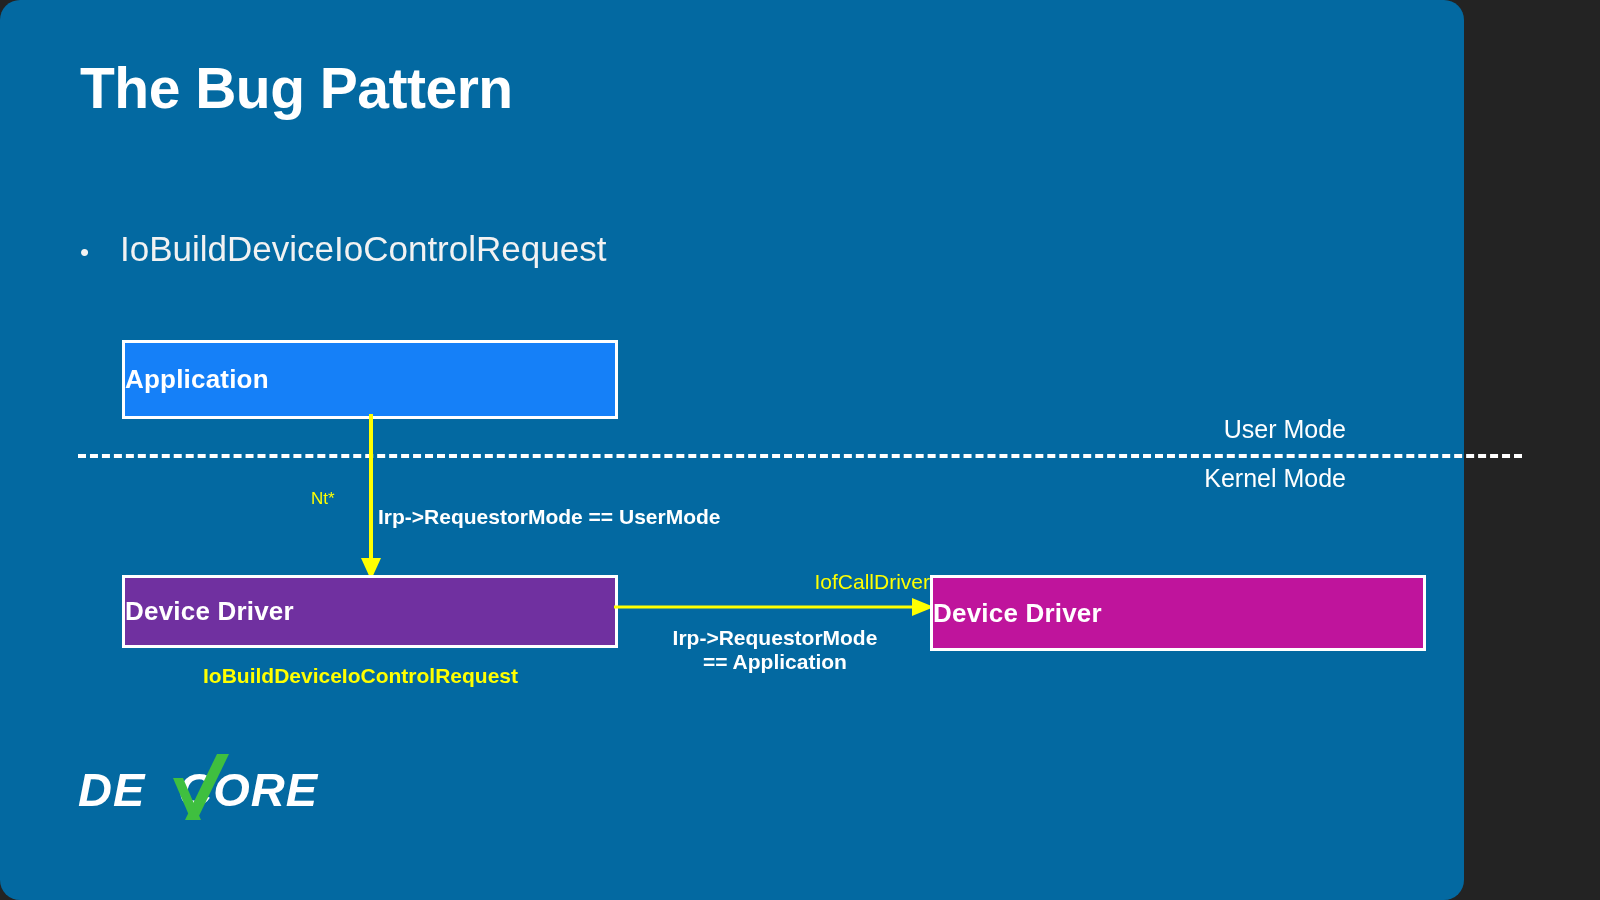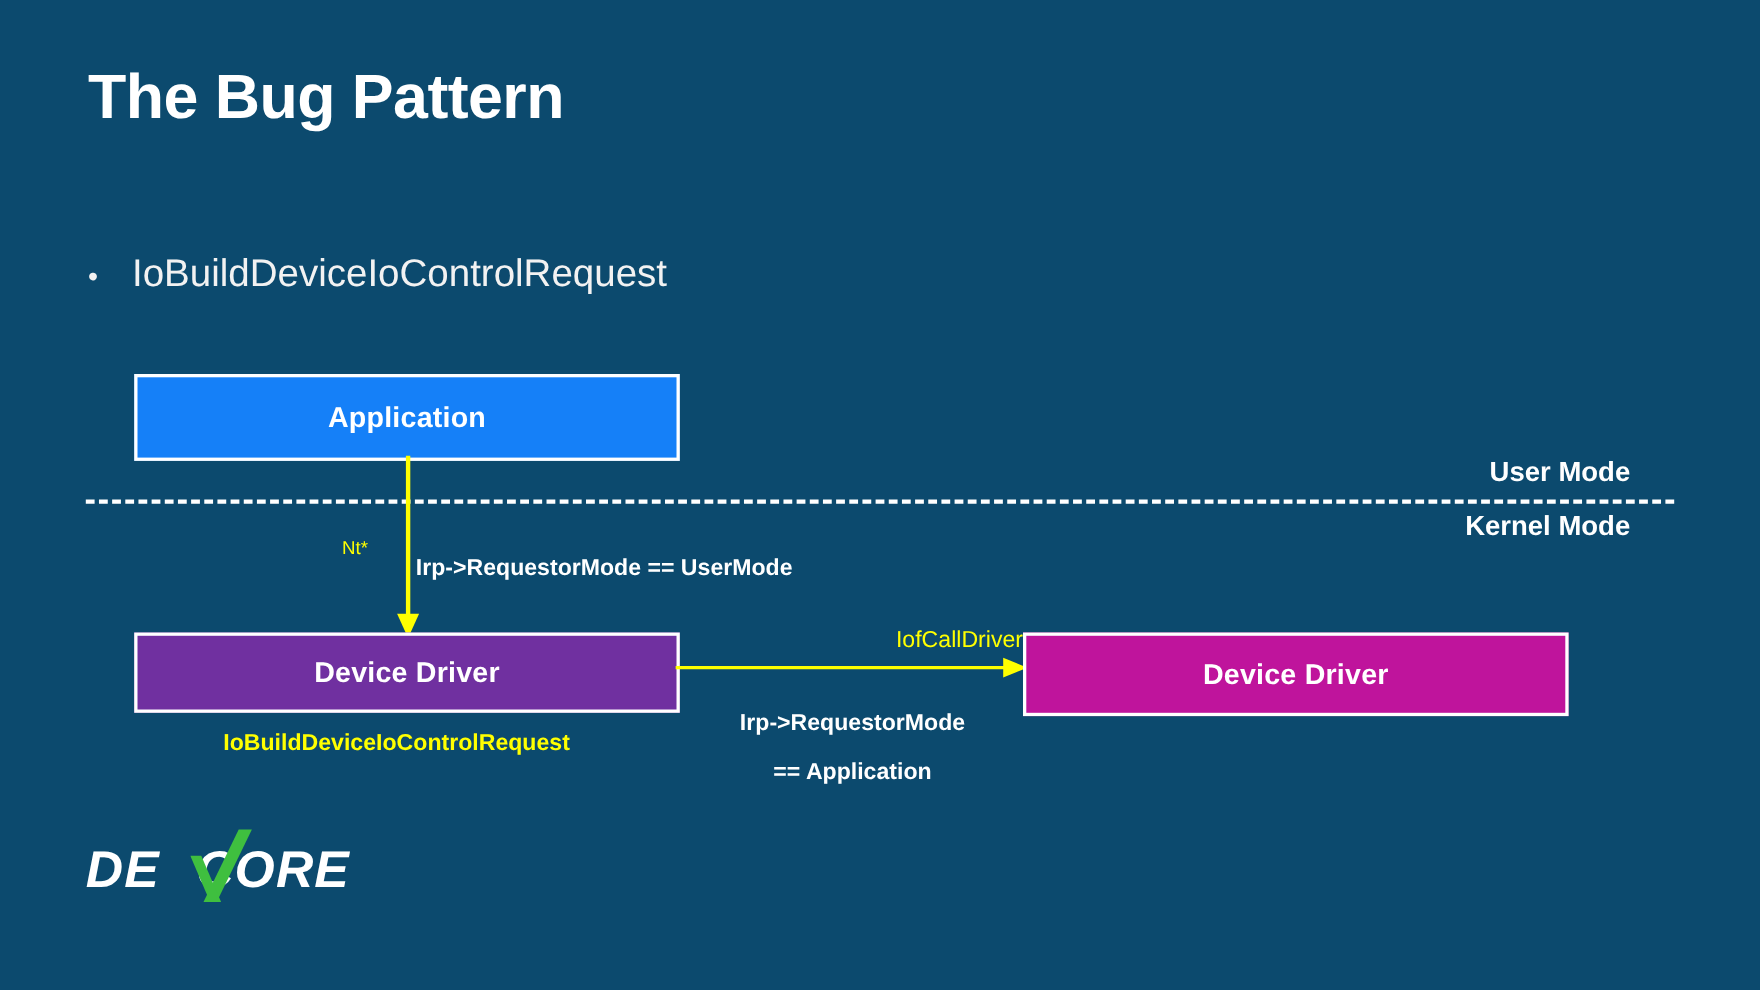--- a/index.html
+++ b/index.html
@@ -10,23 +10,24 @@
   }
   body {
     width: 1600px;
     height: 900px;
     overflow: hidden;
     font-family: "Liberation Sans", sans-serif;
     -webkit-font-smoothing: antialiased;
   }
   #slide {
     position: relative;
-    width: 1600px;
+    width: 1464px;
     height: 900px;
-    background: #0c4a6e;
+    background: #0369a1;
+    border-radius: 20px;
   }
 
   
   #slide-title {
     position: absolute;
     left: 80px;
     top: 57px;
     font-size: 57px;
     font-weight: bold;
     color: #FFFFFF;
@@ -54,21 +55,20 @@
     color: #F2F2F2;
   }
 
   
   .node-box {
     position: absolute;
     box-sizing: border-box;
     border: 3px solid #FFFFFF;
     display: flex;
     align-items: center;
-    justify-content: center;
     color: #FFFFFF;
     font-size: 26px;
     font-weight: bold;
     letter-spacing: 0.2px;
   }
   #box-application {
     left: 122px;
     top: 340px;
     width: 496px;
     height: 79px;
@@ -96,21 +96,21 @@
     top: 454px;
     width: 1444px;
     height: 0;
     border-top: 4px dashed #FFFFFF;
   }
   .mode-label {
     position: absolute;
     right: 118px;
     color: #FFFFFF;
     font-size: 25px;
-    font-weight: bold;
+    font-weight: normal;
     white-space: nowrap;
   }
   #label-user-mode  { top: 415px; }
   #label-kernel-mode{ top: 464px; margin-left: 17px; }
 
   
   #arrow-app-to-driver {
     position: absolute;
     left: 355px;
     top: 414px;
@@ -169,21 +169,21 @@
     position: absolute;
     left: 620px;
     top: 626px;
     width: 310px;
     text-align: center;
     color: #FFFFFF;
     font-size: 21px;
     font-weight: bold;
     line-height: 1.12;
   }
-  #label-requestor-kernel span { display: block; margin-top: 20px; }
+  #label-requestor-kernel span { display: block; }
 
   
   #logo-devcore {
     position: absolute;
     left: 78px;
     top: 752px;
     width: 250px;
     height: 70px;
   }
   #logo-devcore .logo-text {

